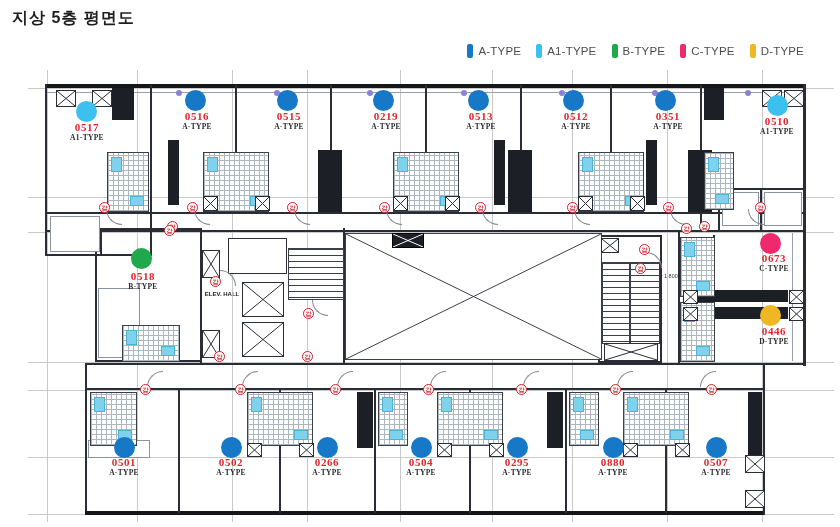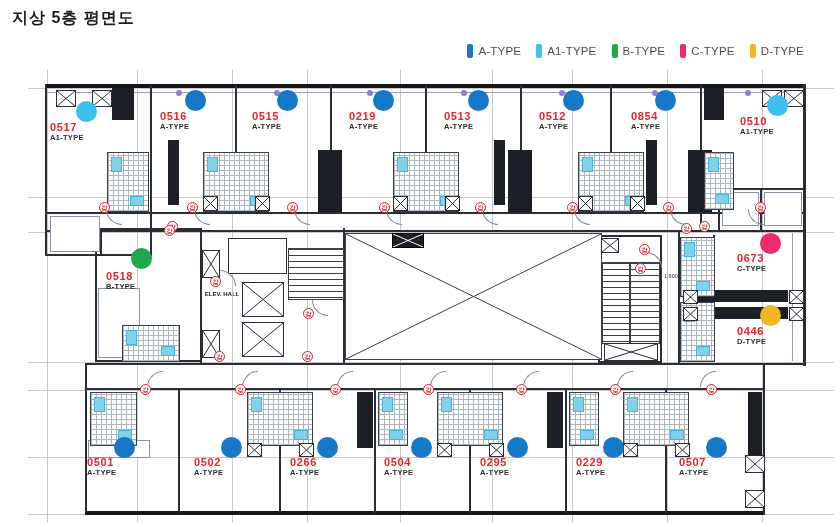--- a/index.html
+++ b/index.html
@@ -46,21 +46,21 @@
   .voidarea svg{position:absolute;left:0;top:0;width:100%;height:100%;}
   .fdm{
     position:absolute;width:11px;height:11px;border-radius:50%;
     background:#fff;border:1.2px solid #cf2127;box-sizing:border-box;
     display:flex;align-items:center;justify-content:center;
     font-size:6px;line-height:6px;color:#cf2127;font-weight:700;
   }
   .arc{position:absolute;width:16px;height:16px;border-left:1px solid #858b94;
        border-bottom:1px solid #858b94;border-bottom-left-radius:16px;box-sizing:border-box;}
   .unit-dot{position:absolute;border-radius:50%;}
-  .unit-label{position:absolute;width:74px;text-align:left;}
+  .unit-label{position:absolute;width:74px;text-align:center;font-family:Liberation Serif, serif;}
   .unit-num{font-size:11px;line-height:12px;font-weight:700;color:#e4262c;letter-spacing:0.6px;}
   .unit-type{font-size:7.5px;line-height:9px;font-weight:700;color:#2c2c2c;letter-spacing:0.3px;}
   .core-label{position:absolute;color:#222;font-weight:700;text-align:center;}
   .tinydot{position:absolute;width:6px;height:6px;border-radius:50%;background:#8a82d8;}
   .dim{position:absolute;font-size:5.5px;color:#333;}
 </style>
 </head>
 <body>
 
 <h1 class="page-title">지상 5층 평면도</h1>
@@ -486,21 +486,21 @@
       <div class="unit-num">0513</div>
       <div class="unit-type">A-TYPE</div>
     </div>
     <div class="unit-dot" style="left: 563px; top: 90px; width: 21px; height: 21px; background: rgb(24, 120, 200);"></div>
     <div class="unit-label" style="left: 539px; top: 110px;">
       <div class="unit-num">0512</div>
       <div class="unit-type">A-TYPE</div>
     </div>
     <div class="unit-dot" style="left: 655px; top: 90px; width: 21px; height: 21px; background: rgb(24, 120, 200);"></div>
     <div class="unit-label" style="left: 631px; top: 110px;">
-      <div class="unit-num">0854</div>
+      <div class="unit-num">0351</div>
       <div class="unit-type">A-TYPE</div>
     </div>
     <div class="unit-dot" style="left: 767px; top: 95px; width: 21px; height: 21px; background: rgb(60, 193, 238);"></div>
     <div class="unit-label" style="left: 740px; top: 115px;">
       <div class="unit-num">0510</div>
       <div class="unit-type">A1-TYPE</div>
     </div>
     <div class="unit-dot" style="left: 131px; top: 248px; width: 21px; height: 21px; background: rgb(31, 168, 76);"></div>
     <div class="unit-label" style="left: 106px; top: 270px;">
       <div class="unit-num">0518</div>
@@ -536,21 +536,21 @@
       <div class="unit-num">0504</div>
       <div class="unit-type">A-TYPE</div>
     </div>
     <div class="unit-dot" style="left: 507px; top: 437px; width: 21px; height: 21px; background: rgb(24, 120, 200);"></div>
     <div class="unit-label" style="left: 480px; top: 456px;">
       <div class="unit-num">0295</div>
       <div class="unit-type">A-TYPE</div>
     </div>
     <div class="unit-dot" style="left: 603px; top: 437px; width: 21px; height: 21px; background: rgb(24, 120, 200);"></div>
     <div class="unit-label" style="left: 576px; top: 456px;">
-      <div class="unit-num">0229</div>
+      <div class="unit-num">0880</div>
       <div class="unit-type">A-TYPE</div>
     </div>
     <div class="unit-dot" style="left: 706px; top: 437px; width: 21px; height: 21px; background: rgb(24, 120, 200);"></div>
     <div class="unit-label" style="left: 679px; top: 456px;">
       <div class="unit-num">0507</div>
       <div class="unit-type">A-TYPE</div>
     </div>
   </div>
 
 </body></html>

